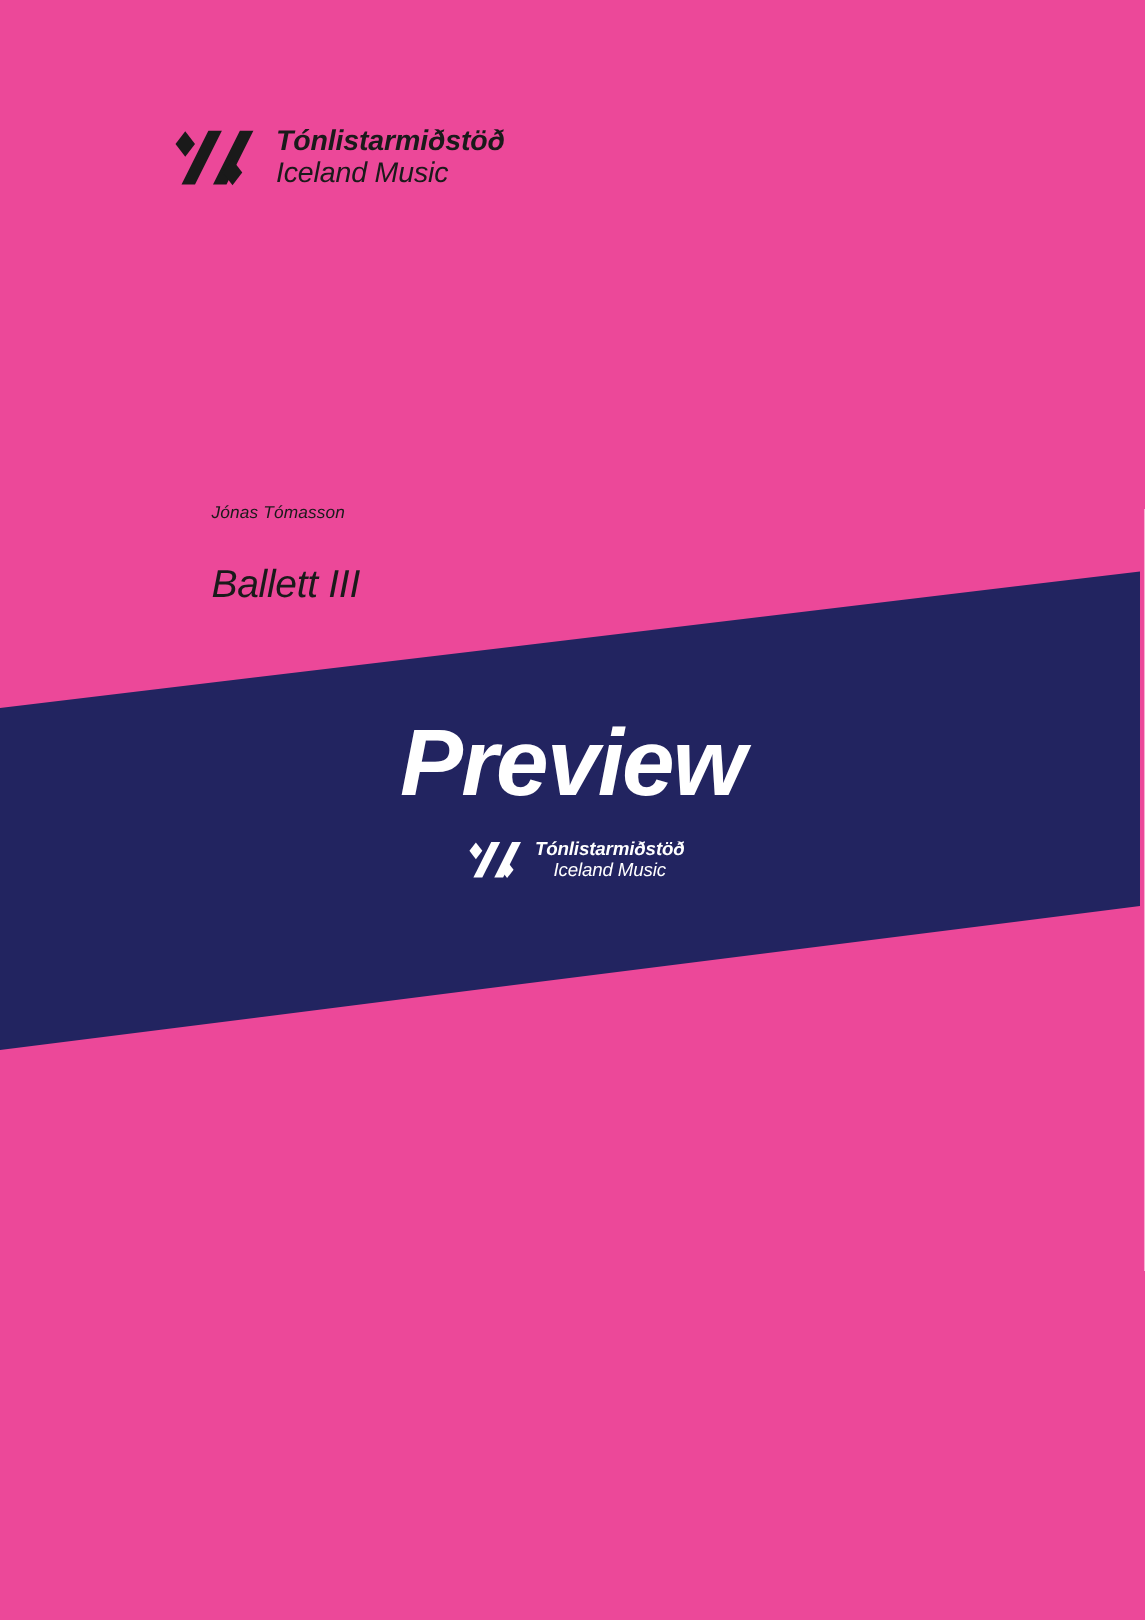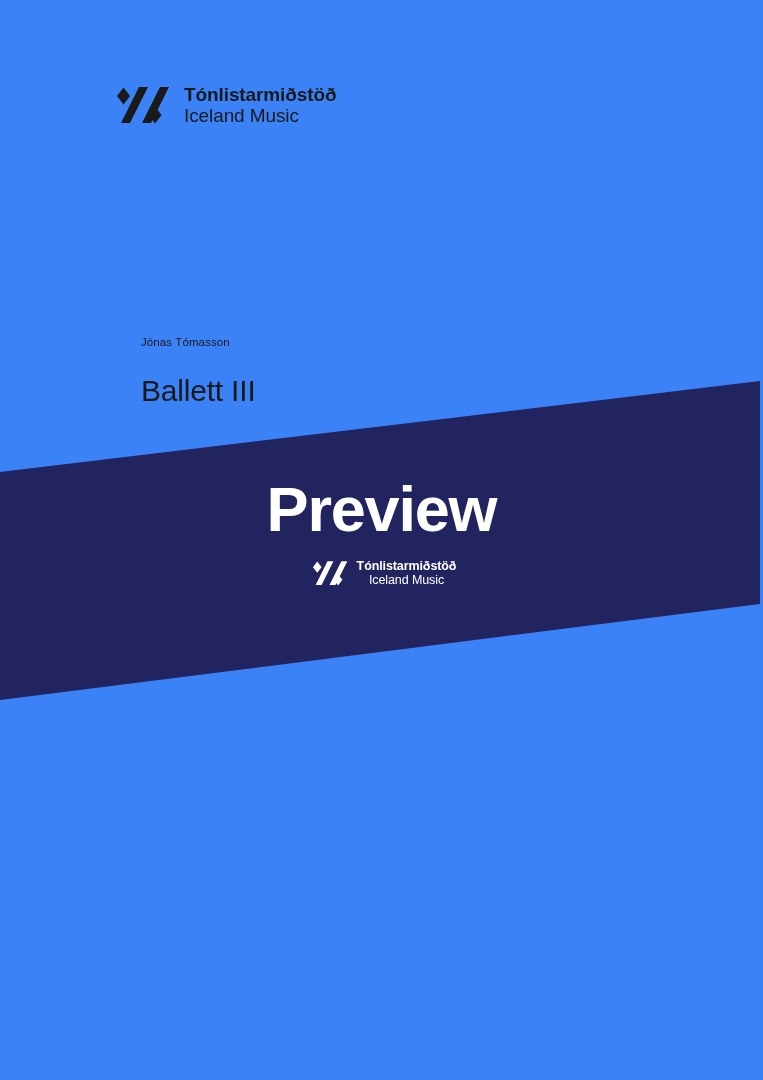--- a/index.html
+++ b/index.html
@@ -9,22 +9,23 @@
   }
   body {
     font-family: "Liberation Sans", sans-serif;
     -webkit-font-smoothing: antialiased;
   }
 
   .page {
     position: relative;
     width: 763px;
     height: 1080px;
-    background: #3b82f6;
+    background: #ec4899;
     overflow: hidden;
+    font-style: italic;
   }
 
   
   .brand {
     display: flex;
     align-items: center;
     gap: 14px;
   }
   .brand-mark {
     display: block;
@@ -64,21 +65,21 @@
     width: 420px;
   }
   .composer-name {
     font-size: 11.5px;
     font-weight: normal;
     color: #1a1a1a;
     letter-spacing: 0.1px;
     margin: 0 0 26px 0;
   }
   .work-title {
-    font-size: 30px;
+    font-size: 26px;
     font-weight: normal;
     color: #1a1a1a;
     letter-spacing: -0.2px;
     margin: 0;
   }
 
   
   .preview-banner {
     position: absolute;
     left: 0;

